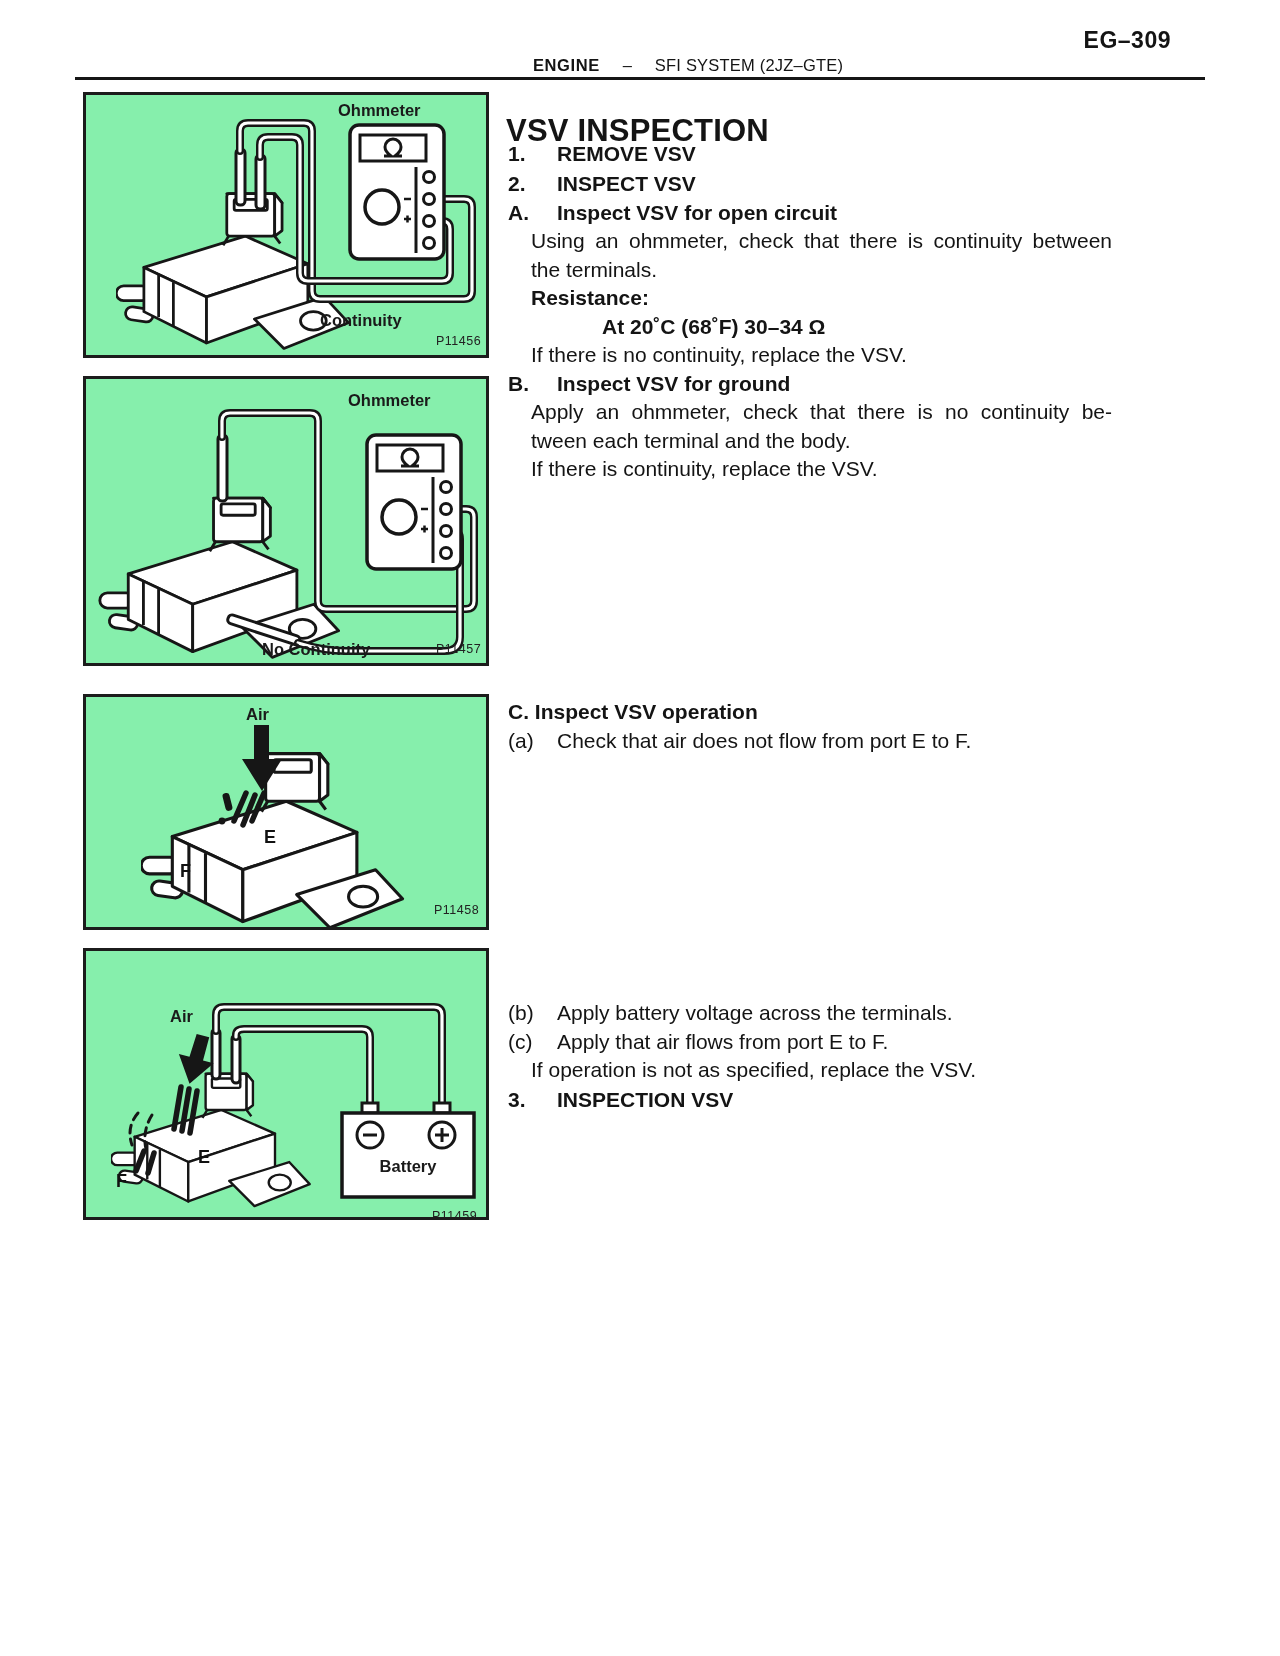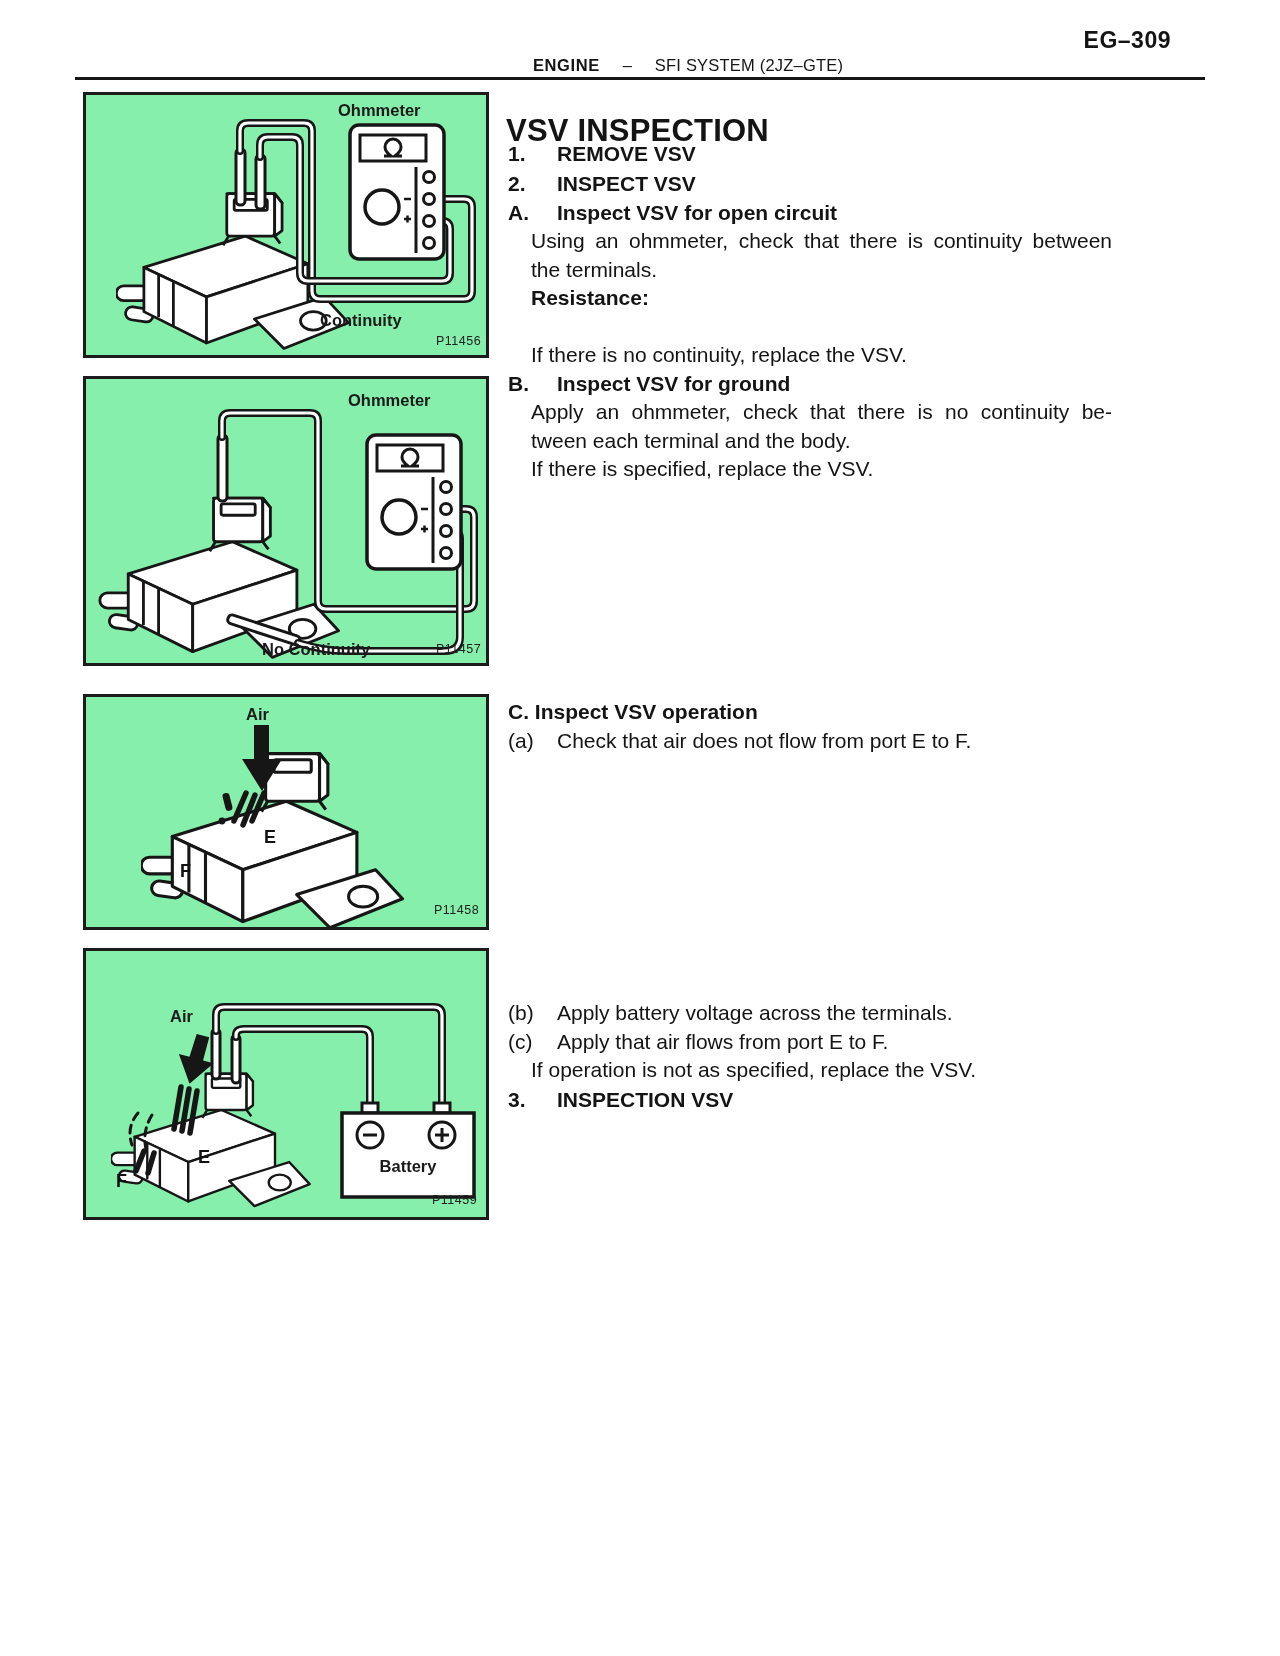--- a/index.html
+++ b/index.html
@@ -185,21 +185,21 @@
         <path class="puff" d="M52,162 Q40,176 46,194"></path>
         <path class="puff" d="M66,164 Q56,180 60,198"></path>
         <path class="stream" d="M58,200 L50,220"></path>
         <path class="stream" d="M68,202 L62,222"></path>
       </g>
     </svg>
     <span class="fig-label" style="left:84px;top:56px;">Air</span>
     <span class="port-label" style="left:112px;top:196px;">E</span>
     <span class="port-label" style="left:30px;top:220px;">F</span>
     <span class="fig-label" style="left:290px;top:206px;width:64px;text-align:center;">Battery</span>
-    <span class="fig-code" style="left:346px;top:242px;">P11459</span>
+    <span class="fig-code" style="left:346px;top:258px;">P11459</span>
   </figure>
 
   <h1 class="title">VSV INSPECTION</h1>
 
   <div class="t row" style="top:140px;">
     <span class="b">1.</span>
     <span class="b">REMOVE VSV</span>
   </div>
 
   <div class="t row" style="top:170px;">
@@ -212,34 +212,35 @@
     <span class="b">Inspect VSV for open circuit</span>
   </div>
 
   <div class="t ind1" style="top:227px;width:581px;">
     <div class="jline">Using an ohmmeter, check that there is continuity between</div>
     <div>the terminals.</div>
   </div>
 
   <div class="t ind1 b" style="top:284px;">Resistance:</div>
 
+  <div class="t ind2 b" style="top:313px;">At 20˚C (68˚F) 30–34 Ω</div>
 
   <div class="t ind1" style="top:341px;">If there is no continuity, replace the VSV.</div>
 
   <div class="t row" style="top:370px;">
     <span class="b">B.</span>
     <span class="b">Inspect VSV for ground</span>
   </div>
 
   <div class="t ind1" style="top:398px;width:581px;">
     <div class="jline">Apply an ohmmeter, check that there is no continuity be-</div>
     <div>tween each terminal and the body.</div>
   </div>
 
-  <div class="t ind1" style="top:455px;">If there is specified, replace the VSV.</div>
+  <div class="t ind1" style="top:455px;">If there is continuity, replace the VSV.</div>
 
   <div class="t b" style="top:698px;">C. Inspect VSV operation</div>
 
   <div class="t row" style="top:727px;">
     <span>(a)</span>
     <span>Check that air does not flow from port E to F.</span>
   </div>
 
   <div class="t row" style="top:999px;">
     <span>(b)</span>

